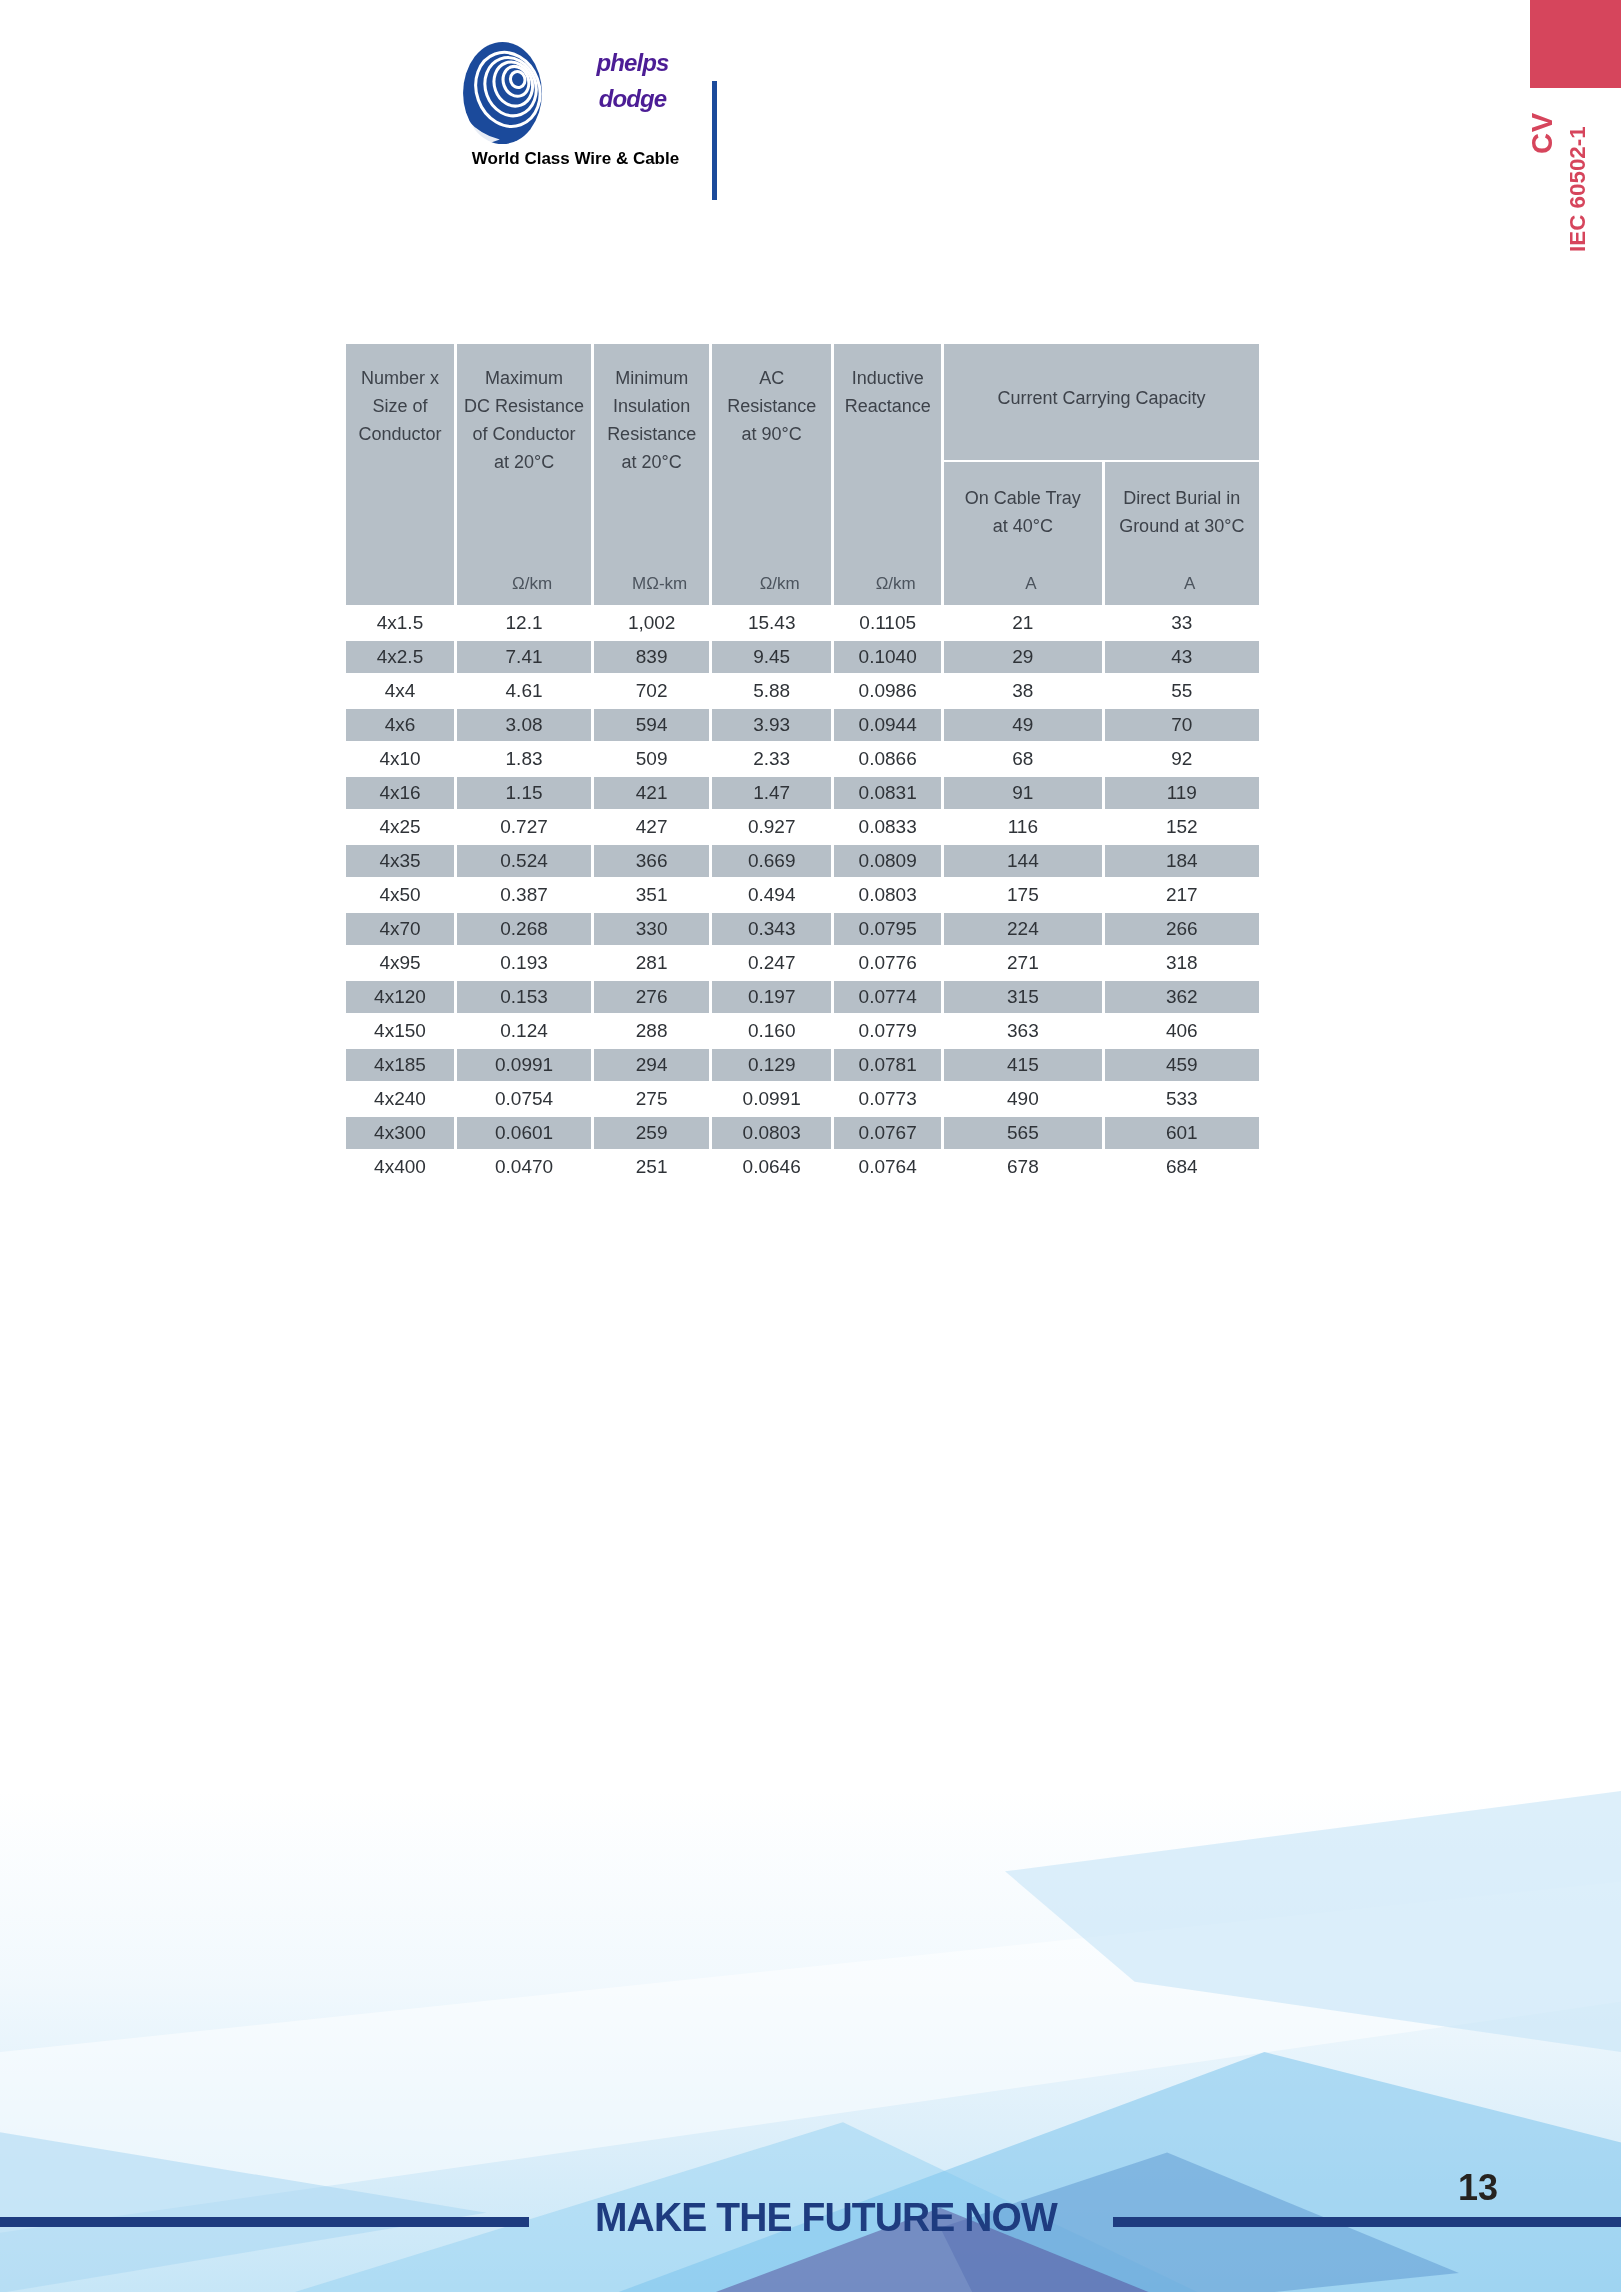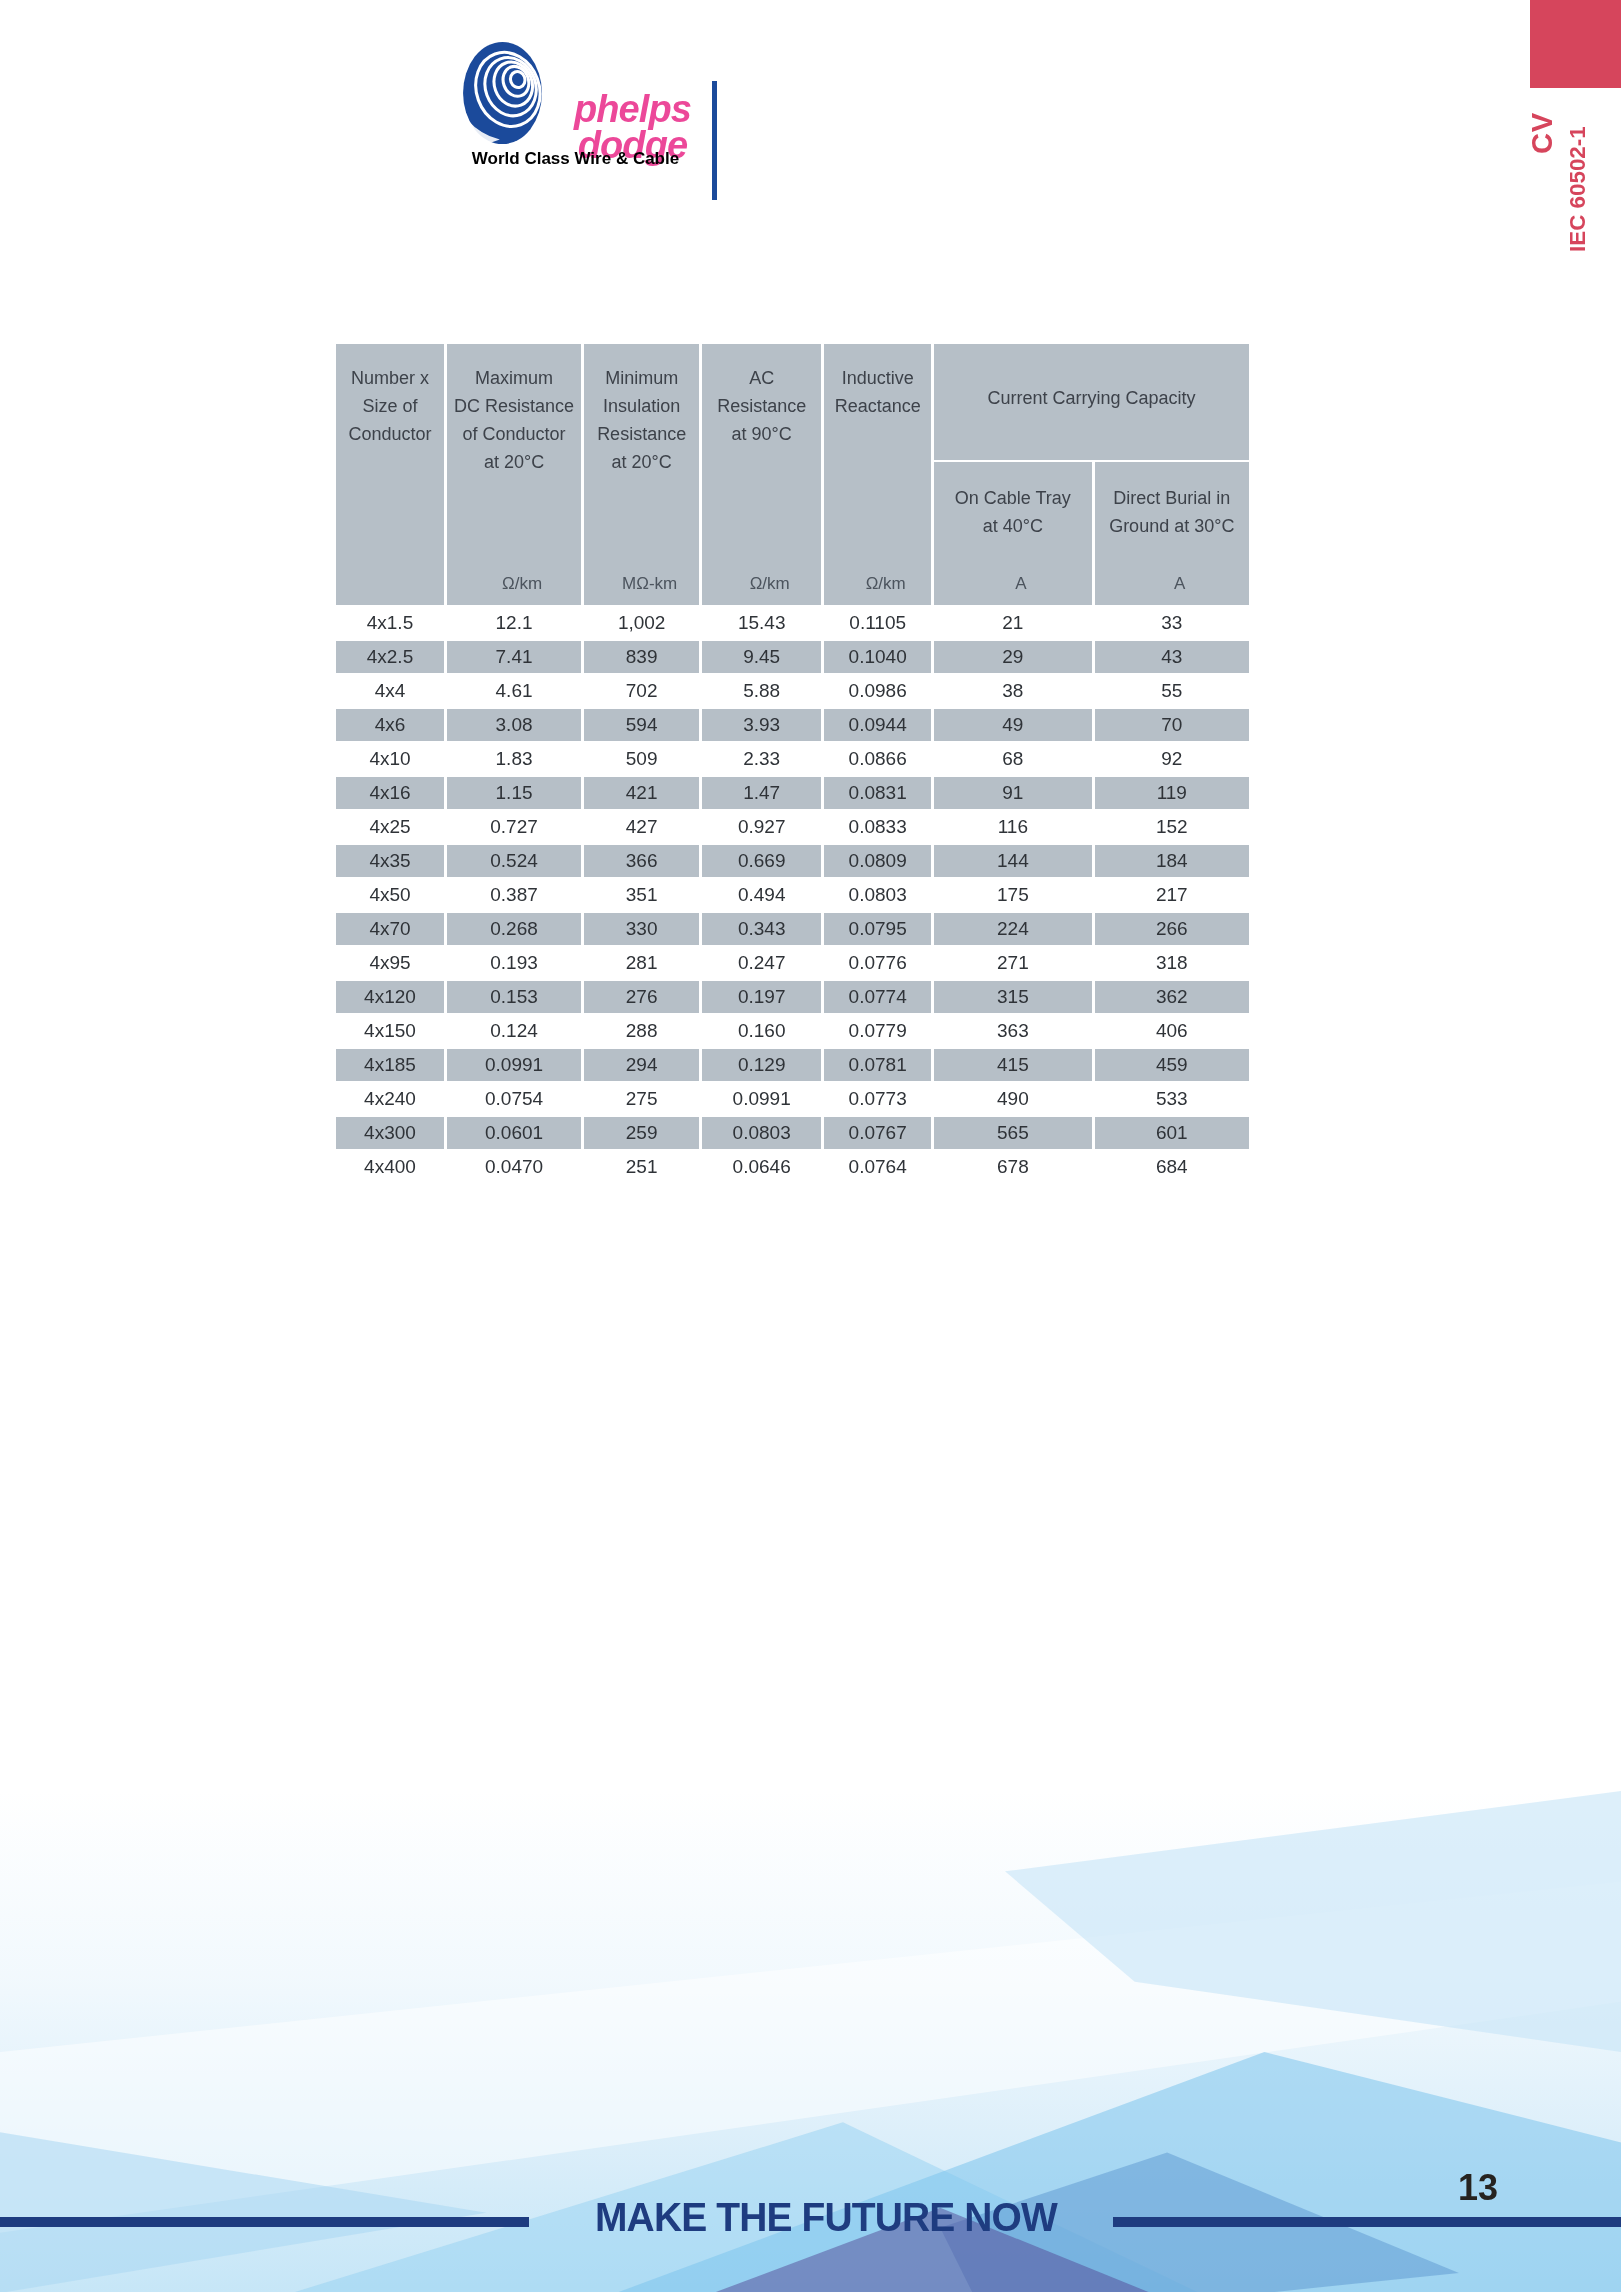--- a/index.html
+++ b/index.html
@@ -4,22 +4,22 @@
 <style>
   html,body{margin:0;padding:0;background:#ffffff;}
   .page{
     position:relative; width:1621px; height:2293px; overflow:hidden;
     background:#ffffff; font-family:"Liberation Sans", sans-serif;
   }
   
   .logo-icon{position:absolute; left:462px; top:41px;}
   .logo-text{
     position:absolute; left:543px; top:45px; width:179px;
-    font-style:italic; font-weight:800; color:#ec4899;
-    font-size:38px; line-height:36px; text-align:center; letter-spacing:-0.9px;margin-top:46px;
+    font-style:italic; font-weight:800; color:#4c1d95;
+    font-size:24px; line-height:36px; text-align:center; letter-spacing:-0.9px;
   }
   .logo-tagline{
     position:absolute; left:459px; top:149px; width:233px;
     font-weight:700; font-size:17px; color:#000000; text-align:center;
   }
   .header-divider{
     position:absolute; left:712px; top:81px; width:4.5px; height:119px;
     background:#1b4a9b;
   }
   .section-title{
@@ -44,21 +44,21 @@
     position:absolute; right:134px; top:176px; width:1075px;
     text-align:right; font-size:39px; font-weight:800; color:#101010;
     letter-spacing:0px;
   }
   .doc-subtitle{
     position:absolute; right:134px; top:226px; width:1343px;
     text-align:right; font-size:23px; font-weight:500; color:#141414;
   }
   
   .spec-table{
-    position:absolute; left:333px; top:342px; width:919px;
+    position:absolute; left:343px; top:342px; width:919px;
     border-collapse:separate; border-spacing:3.6px 2.7px; table-layout:fixed;
   }
   .spec-table th, .spec-table td{padding:0; margin:0;}
   .hcell{
     background:#b6bfc7; position:relative; vertical-align:top;
     font-weight:400; color:#3d424a; font-size:18px; line-height:28px;
   }
   .hrow1{height:116px;}
   .hrow2{height:143px;}
   .hlabel{white-space:pre-line; text-align:center; padding-top:19.7px;}

